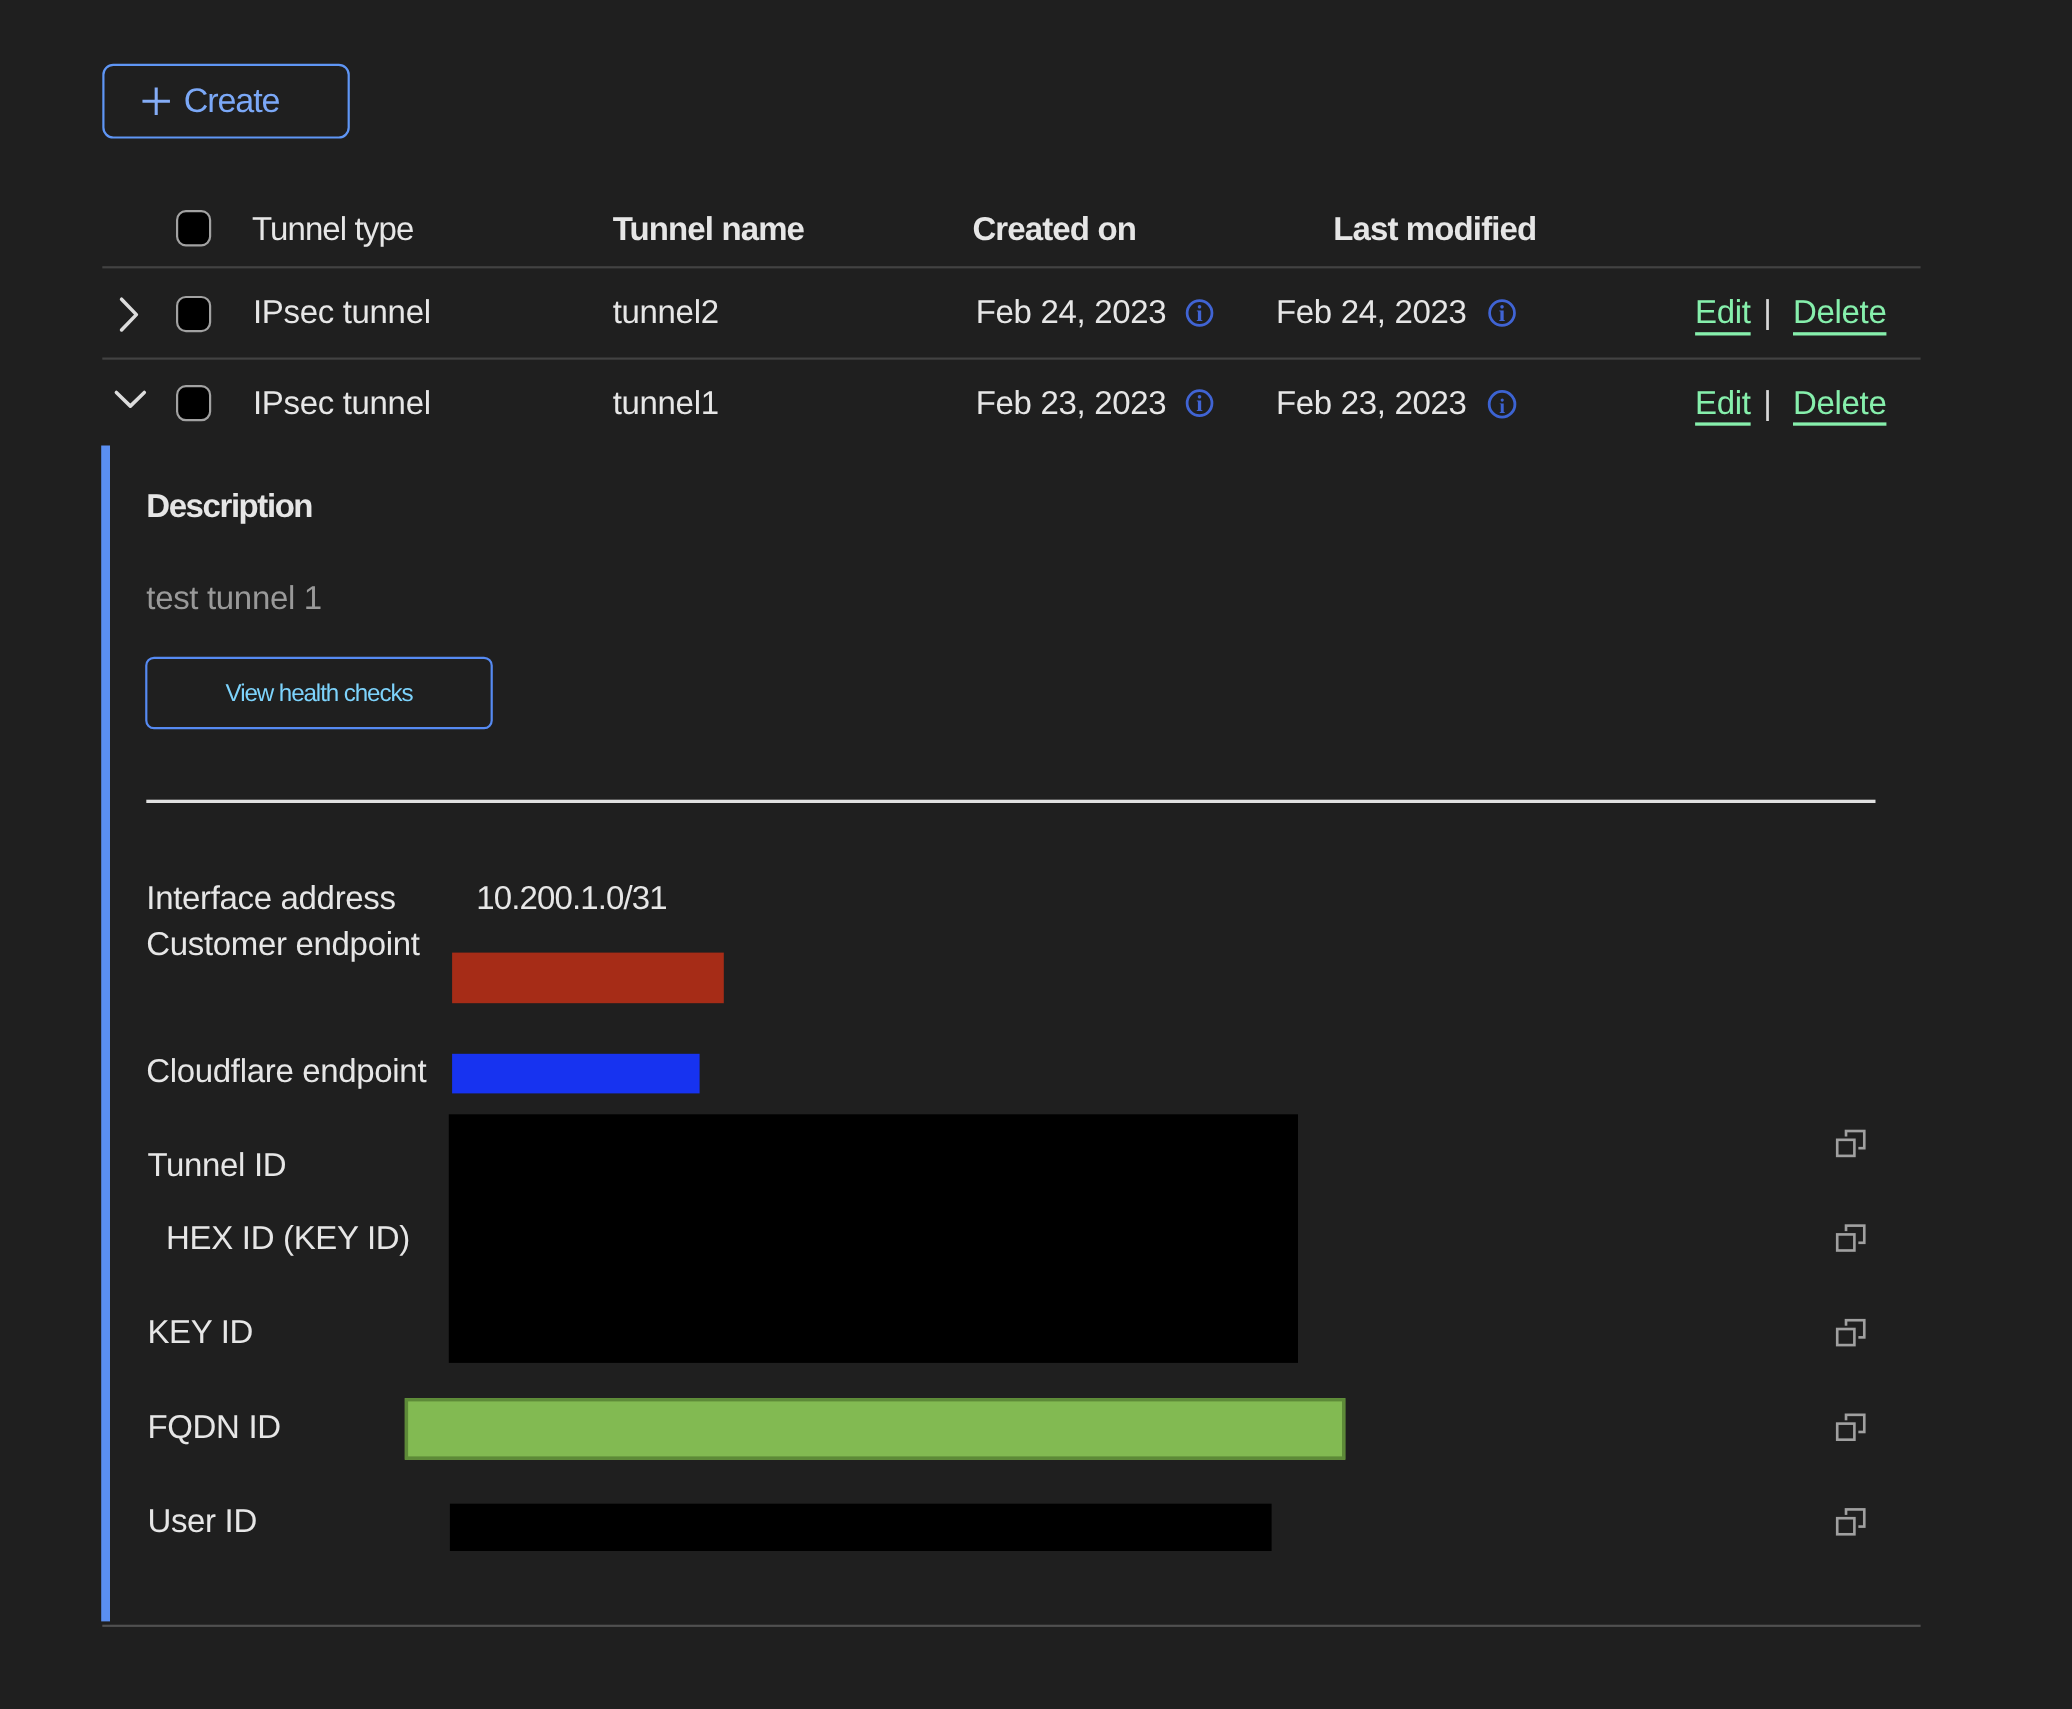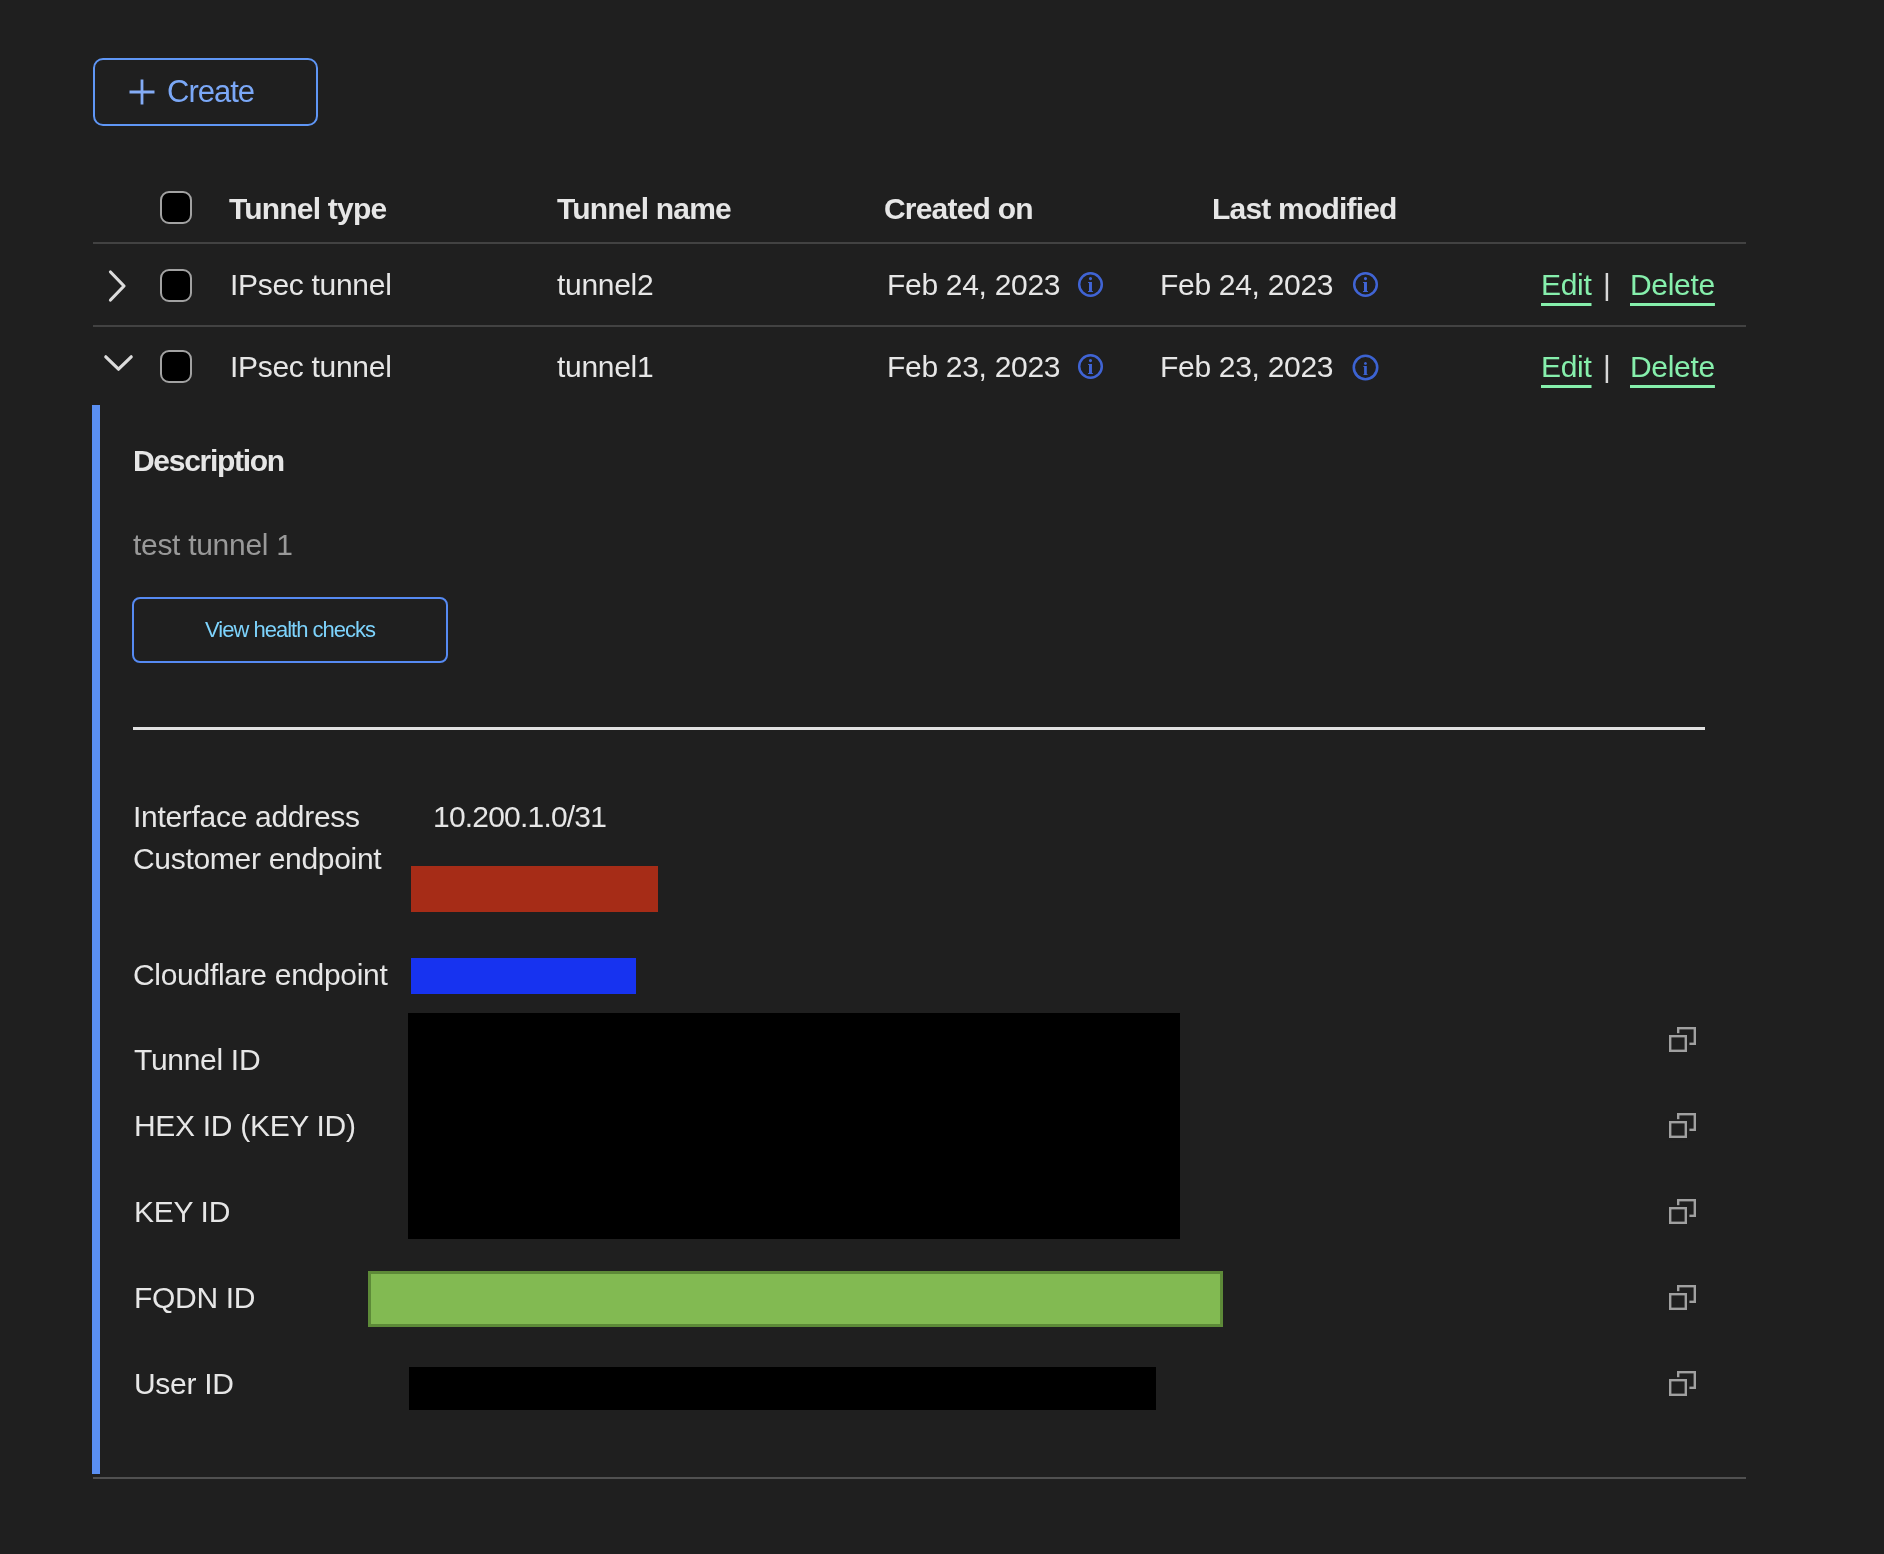--- a/index.html
+++ b/index.html
@@ -14,21 +14,21 @@
 <body>
 
 <div class="abs" style="left:93px;top:58px;width:188px;height:64px;border:2px solid #5f96f5;border-radius:10px;display:flex;align-items:center;padding-left:33px;box-sizing:content-box;">
   <svg width="28" height="28" viewBox="0 0 28 28" style="margin-right:11px;">
     <path d="M14 1.5 V26.5 M1.5 14 H26.5" stroke="#84acf6" stroke-width="2.8" fill="none"></path>
   </svg>
   <span style="font-size:31px;color:#7ba8f7;letter-spacing:-1px;">Create</span>
 </div>
 
 <div class="abs" style="left:160px;top:191px;width:28px;height:29px;background:#000;border:2px solid #a2a2a2;border-radius:9px;"></div>
-<div class="t" style="left:229px;top:194px;font-weight:700;letter-spacing:-0.8px;">Tunnel type</div>
+<div class="t" style="left:229px;top:194px;font-weight:400;letter-spacing:-0.8px;">Tunnel type</div>
 <div class="t" style="left:557px;top:194px;font-weight:700;letter-spacing:-0.8px;">Tunnel name</div>
 <div class="t" style="left:884px;top:194px;font-weight:700;letter-spacing:-0.8px;">Created on</div>
 <div class="t" style="left:1176px;top:194px;font-weight:700;letter-spacing:-0.8px;margin-left:36px;">Last modified</div>
 <div class="hline" style="left:93px;top:242px;width:1653px;"></div>
 
 <svg class="abs" style="left:107px;top:269px;" width="20" height="34" viewBox="0 0 20 34">
   <path d="M3.5 3 L17 17 L3.5 31" stroke="#dcdcdc" stroke-width="3.2" fill="none" stroke-linecap="round" stroke-linejoin="round"></path>
 </svg>
 <div class="abs" style="left:160px;top:269px;width:28px;height:29px;background:#000;border:2px solid #a2a2a2;border-radius:9px;"></div>
 <div class="t" style="left:230px;top:270px;">IPsec tunnel</div>
@@ -80,21 +80,21 @@
 <div class="t" style="left:433px;top:802px;letter-spacing:-0.8px;">10.200.1.0/31</div>
 
 <div class="t" style="left:133px;top:844px;">Customer endpoint</div>
 <div class="abs" style="left:411px;top:866px;width:247px;height:46px;background:#a62c17;"></div>
 
 <div class="t" style="left:133px;top:960px;">Cloudflare endpoint</div>
 <div class="abs" style="left:411px;top:958px;width:225px;height:36px;background:#1733f0;"></div>
 
 <div class="t" style="left:134px;top:1025px;margin-top:20px;">Tunnel ID</div>
 <div class="abs" style="left:408px;top:1013px;width:772px;height:226px;background:#000;"></div>
-<div class="t" style="left:134px;top:1111px;">HEX ID (KEY ID)</div>
+<div class="t" style="left:151px;top:1111px;">HEX ID (KEY ID)</div>
 <div class="t" style="left:134px;top:1197px;">KEY ID</div>
 
 <div class="t" style="left:134px;top:1283px;">FQDN ID</div>
 <div class="abs" style="left:368px;top:1271px;width:849px;height:50px;background:#82ba52;border:3px solid #5d8a38;"></div>
 
 <div class="t" style="left:134px;top:1369px;">User ID</div>
 <div class="abs" style="left:409px;top:1367px;width:747px;height:43px;background:#000;"></div>
 
 <svg class="abs" style="left:1666px;top:1024px;" width="32" height="32" viewBox="0 0 32 32">
     <rect x="12.2" y="4.2" width="16.6" height="15.6" stroke="#a0a0a0" stroke-width="2.4" fill="none"></rect>

